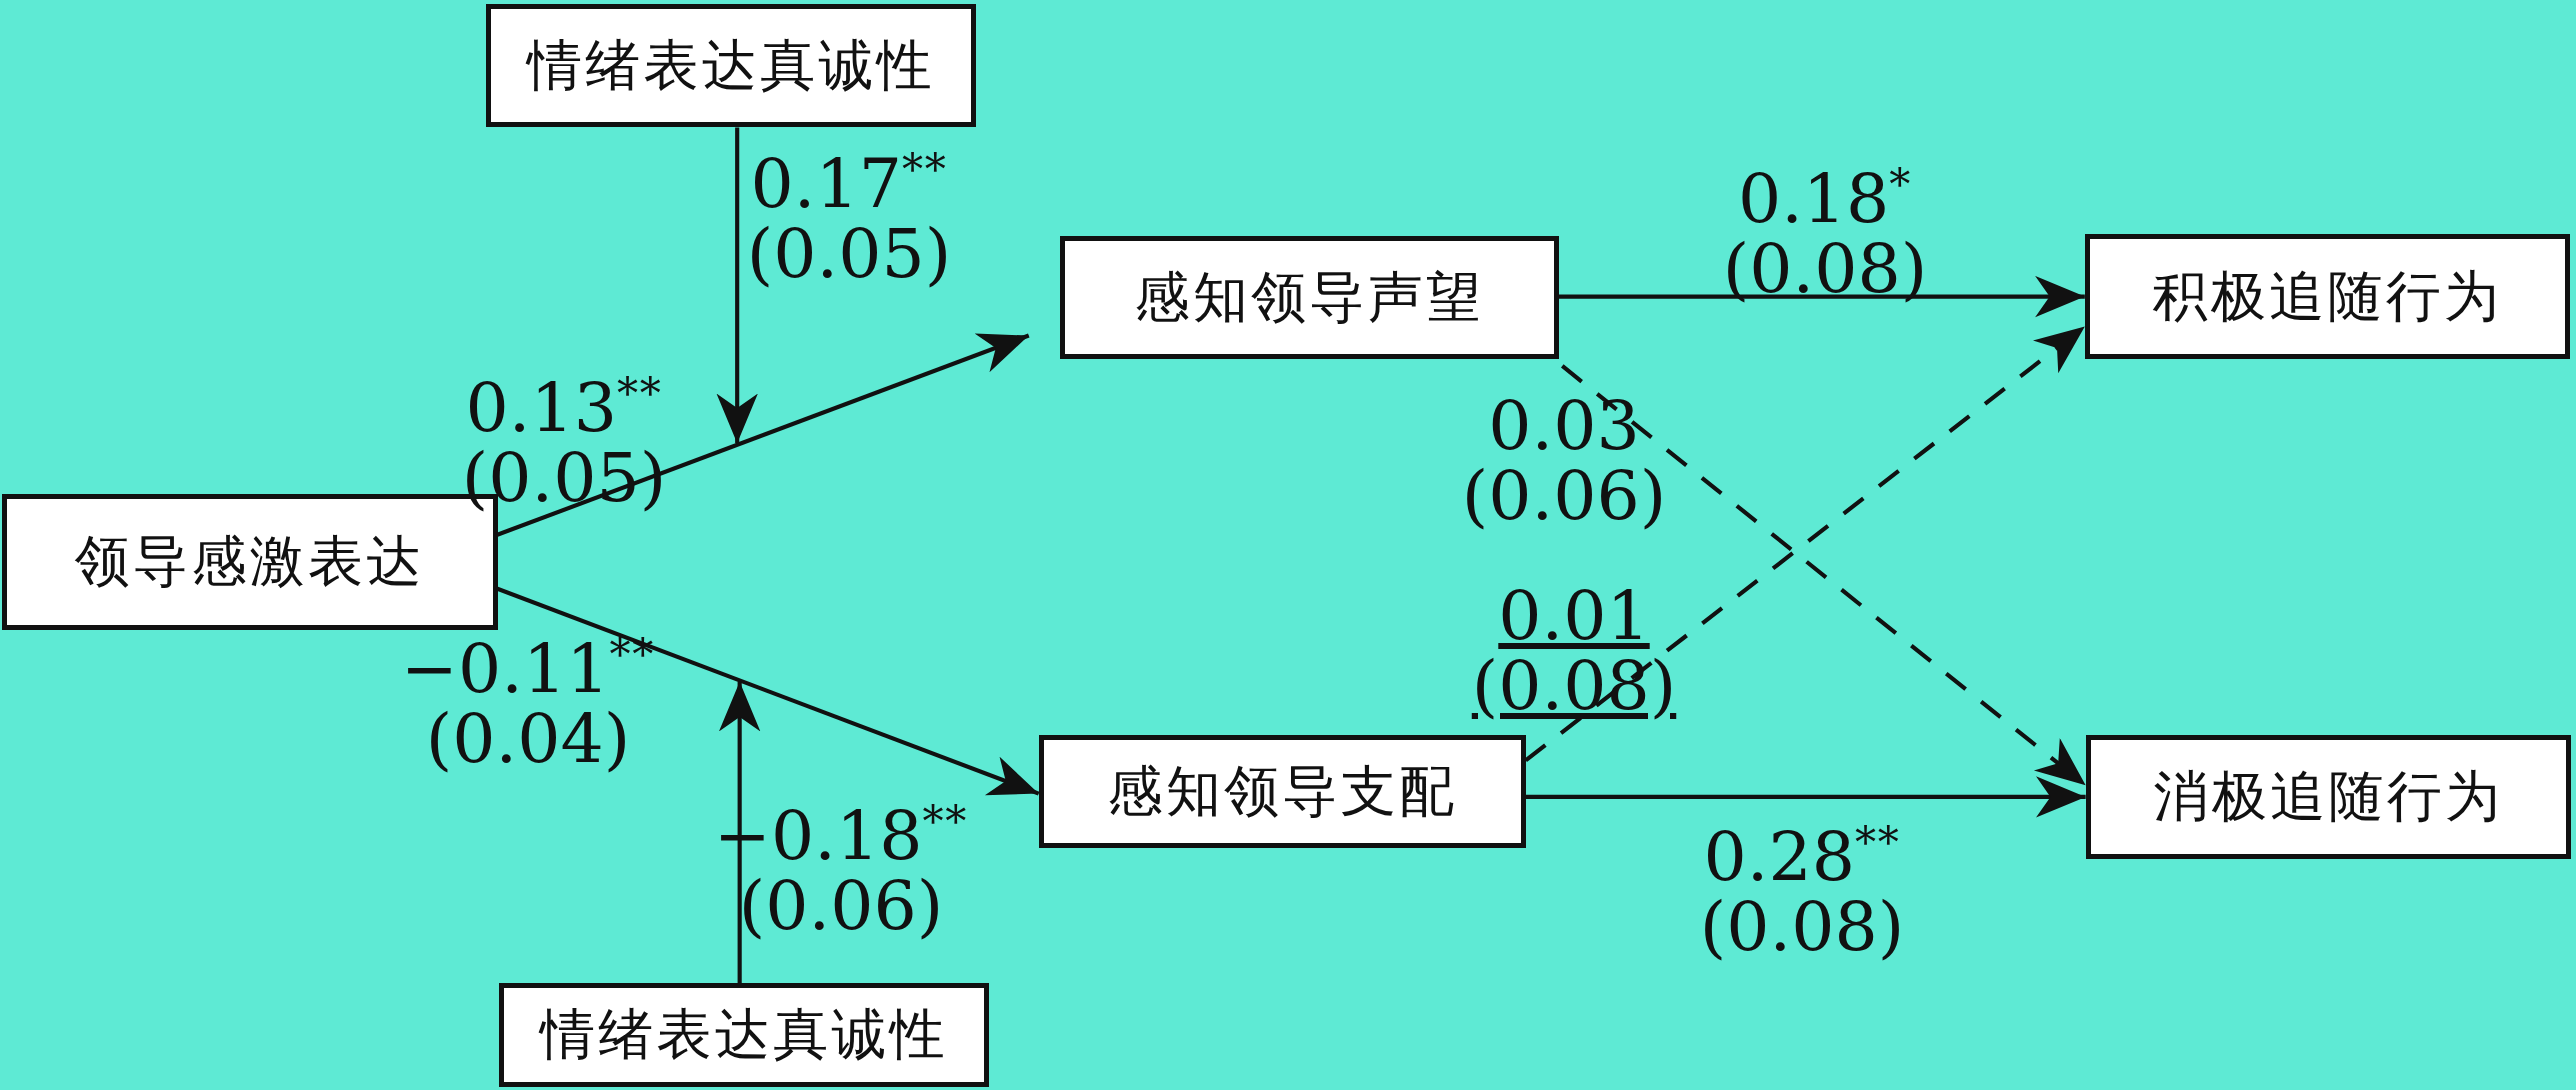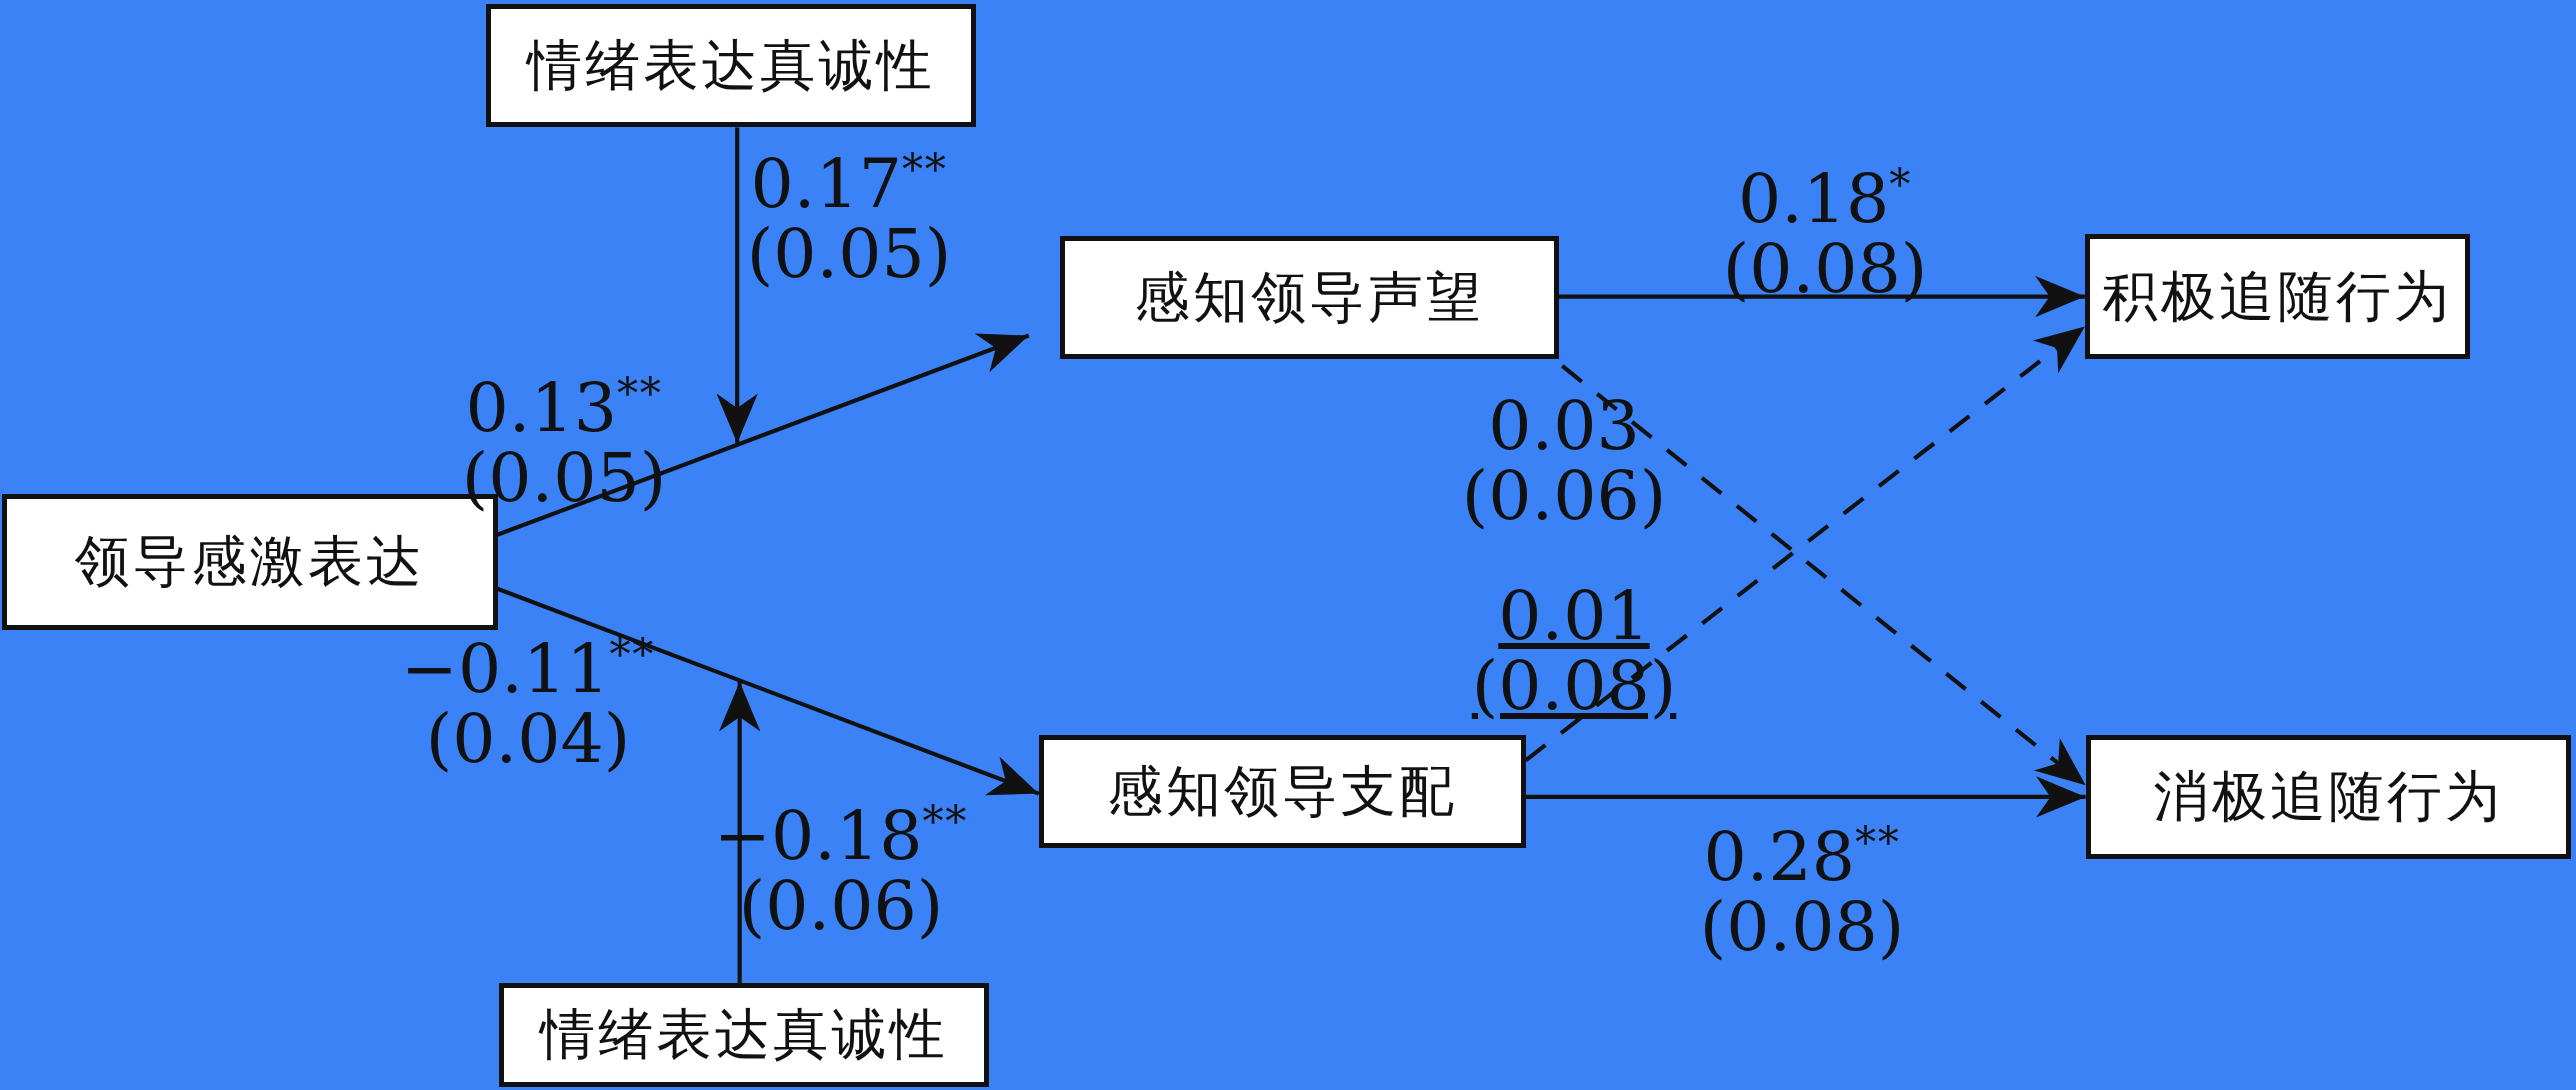--- a/index.html
+++ b/index.html
@@ -4,21 +4,21 @@
 <style>
   html, body {
     margin: 0;
     padding: 0;
     background: #ffffff;
   }
   #figure {
     position: relative;
     width: 2576px;
     height: 1091px;
-    background: #3b82f6;
+    background: #5eead4;
     font-family: "DejaVu Serif", "Liberation Serif", serif;
     color: #111111;
     overflow: hidden;
   }
   #wires {
     position: absolute;
     left: 0; top: 0;
     width: 2576px; height: 1091px;
   }
   .node {
@@ -88,21 +88,21 @@
   </div>
 
   <div class="node" style="left:1029px; top:236px; width:499px; height:123px;margin-left:31px;">
     <span>感知领导声望</span>
   </div>
 
   <div class="node" style="left:1039px; top:735px; width:487px; height:113px;">
     <span>感知领导支配</span>
   </div>
 
-  <div class="node" style="left:2085px; top:234px; width:385px; height:125px;">
+  <div class="node" style="left:2085px; top:234px; width:485px; height:125px;">
     <span>积极追随行为</span>
   </div>
 
   <div class="node" style="left:2086px; top:735px; width:485px; height:124px;">
     <span>消极追随行为</span>
   </div>
 
   <div class="node" style="left:499px; top:983px; width:490px; height:104px;">
     <span>情绪表达真诚性</span>
   </div>

